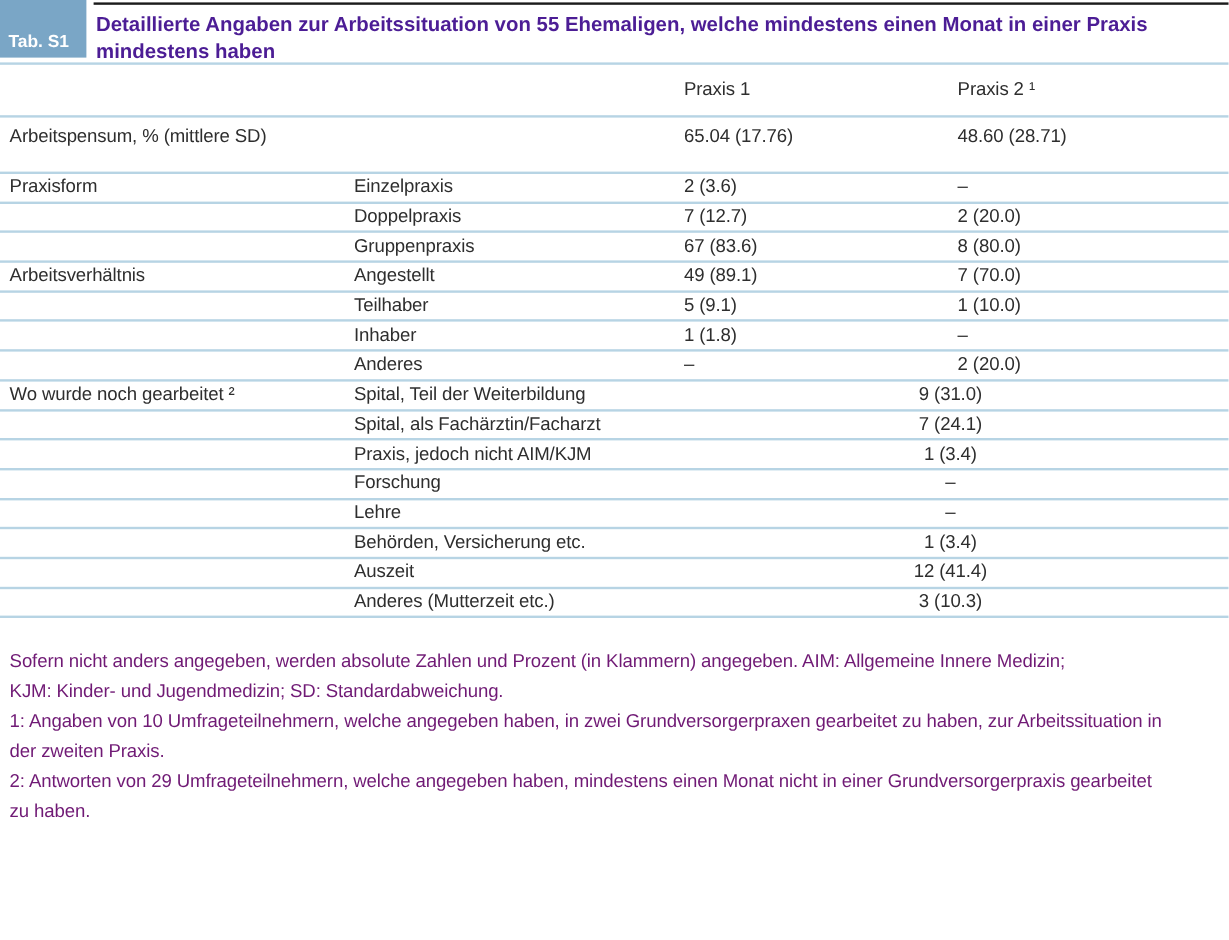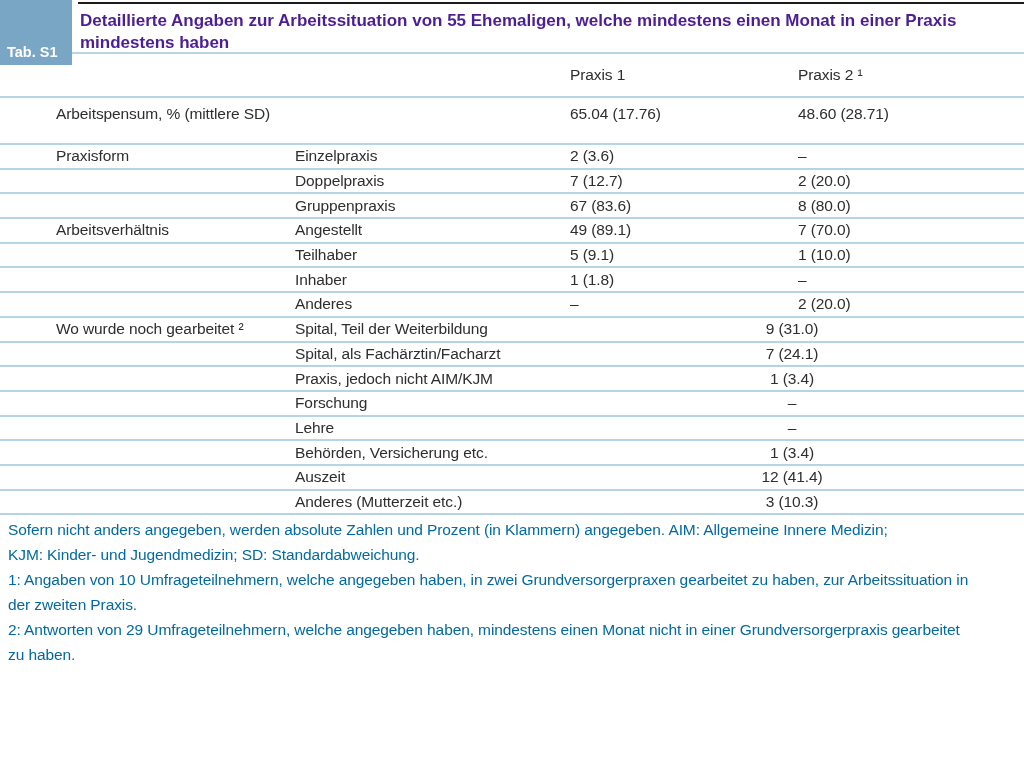--- a/index.html
+++ b/index.html
@@ -10,21 +10,21 @@
     height: 783px;
     background: #ffffff;
     font-family: "Liberation Sans", sans-serif;
     color: #2e2e2e;
     overflow: hidden;
   }
   
   .header { position: relative; height: 52px; padding-top: 2px; }
   .tab-badge {
     position: absolute; left: 0; top: 0;
-    width: 72px; height: 65px;
+    width: 72px; height: 48px;
     background: #7aa6c6;
     color: #ffffff;
     font-weight: bold; font-size: 14.5px;
     display: flex; align-items: flex-end;
     padding: 0 0 5px 7px;
     z-index: 2;
   }
   .title-block {
     margin-left: 78px;
     border-top: 2.5px solid #1b1b1b;
@@ -42,28 +42,28 @@
     border-top: 2px solid #b7d4e4;
     align-items: center;
     font-size: 15.5px;
     height: 26.7px; 
     letter-spacing: -0.1px;
   }
   .row { height: auto; min-height: 24.7px; }
   .row > div { height: 15px; display: flex; align-items: center; white-space: nowrap; overflow: visible; }
   .row.hdr > div { height: 42px; }
   .row.tall > div { height: 45px; align-items: flex-start; padding-top: 7px; }
-  .c1 { padding-left: 8px; margin-left: 48px; }
+  .c1 { padding-left: 8px; }
   .cspan { grid-column: 3 / 5; justify-content: center; padding-right: 10px; text-align: right; }
   
   .footnotes {
-    padding: 2px 8px 0 8px;
+    padding: 24px 8px 0 8px;
     font-size: 15.5px;
     line-height: 25px;
-    color: #0369a1;
+    color: #701a75;
     letter-spacing: -0.1px;
   }
   .foot-line { white-space: nowrap; }
 </style>
 </head>
 <body>
 
 <div class="page">
 
   <div class="header">

